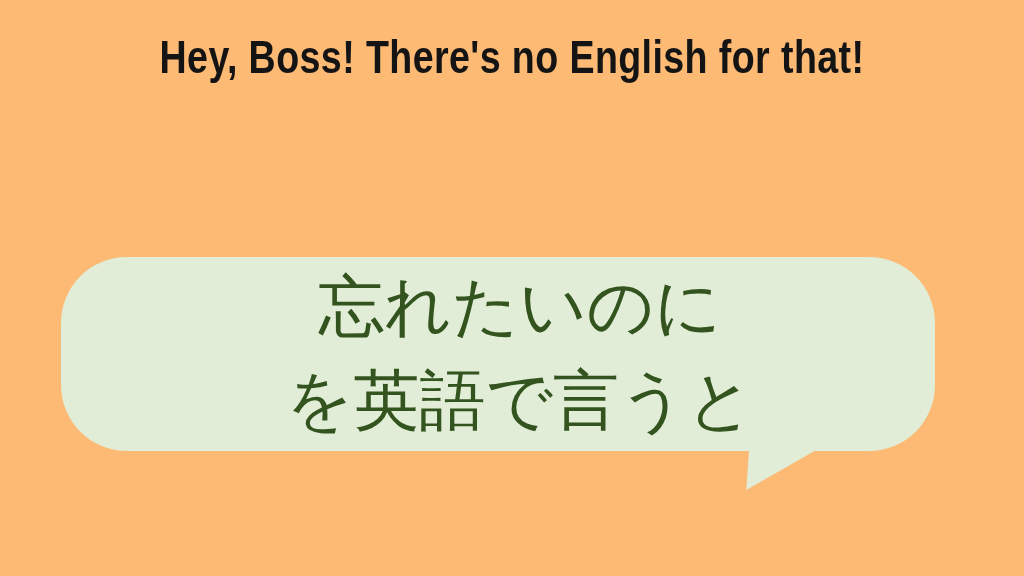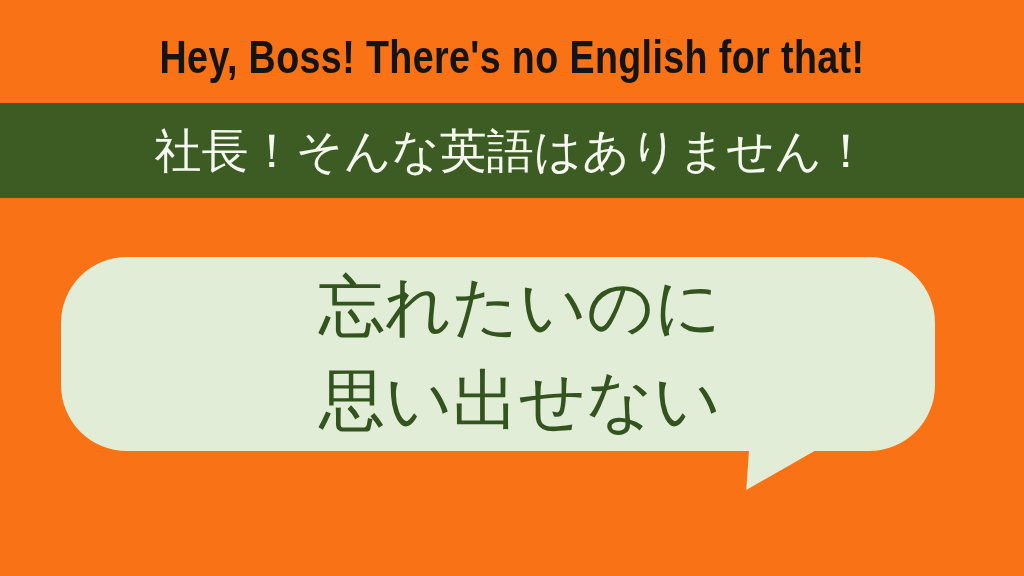--- a/index.html
+++ b/index.html
@@ -11,21 +11,21 @@
     height: 576px;
     background: #ffffff;
     font-family: "Liberation Sans", "DejaVu Sans", sans-serif;
     overflow: hidden;
   }
 
   #slide {
     position: relative;
     width: 1024px;
     height: 576px;
-    background: #f97316;
+    background: #fdba74;
     overflow: hidden;
   }
 
   
   .headline {
     position: absolute;
     left: 0;
     top: 20px;
     width: 1024px;
     height: 72px;
@@ -126,26 +126,23 @@
     font-weight: 400;
   }
 </style>
 </head>
 <body>
 
 <div id="slide">
 
   <div class="headline">Hey, Boss! There's no English for that!</div>
 
-  <div class="band">
-    <div class="band-text">社長！そんな英語はありません！</div>
-  </div>
 
   <div class="bubble"></div>
   <div class="bubble-tail"></div>
 
   <div class="bubble-lines">
     <div class="bubble-line">忘れたいのに</div>
-    <div class="bubble-line">思い出せない</div>
+    <div class="bubble-line">を英語で言うと</div>
   </div>
 
 
 </div>
 
 </body></html>

